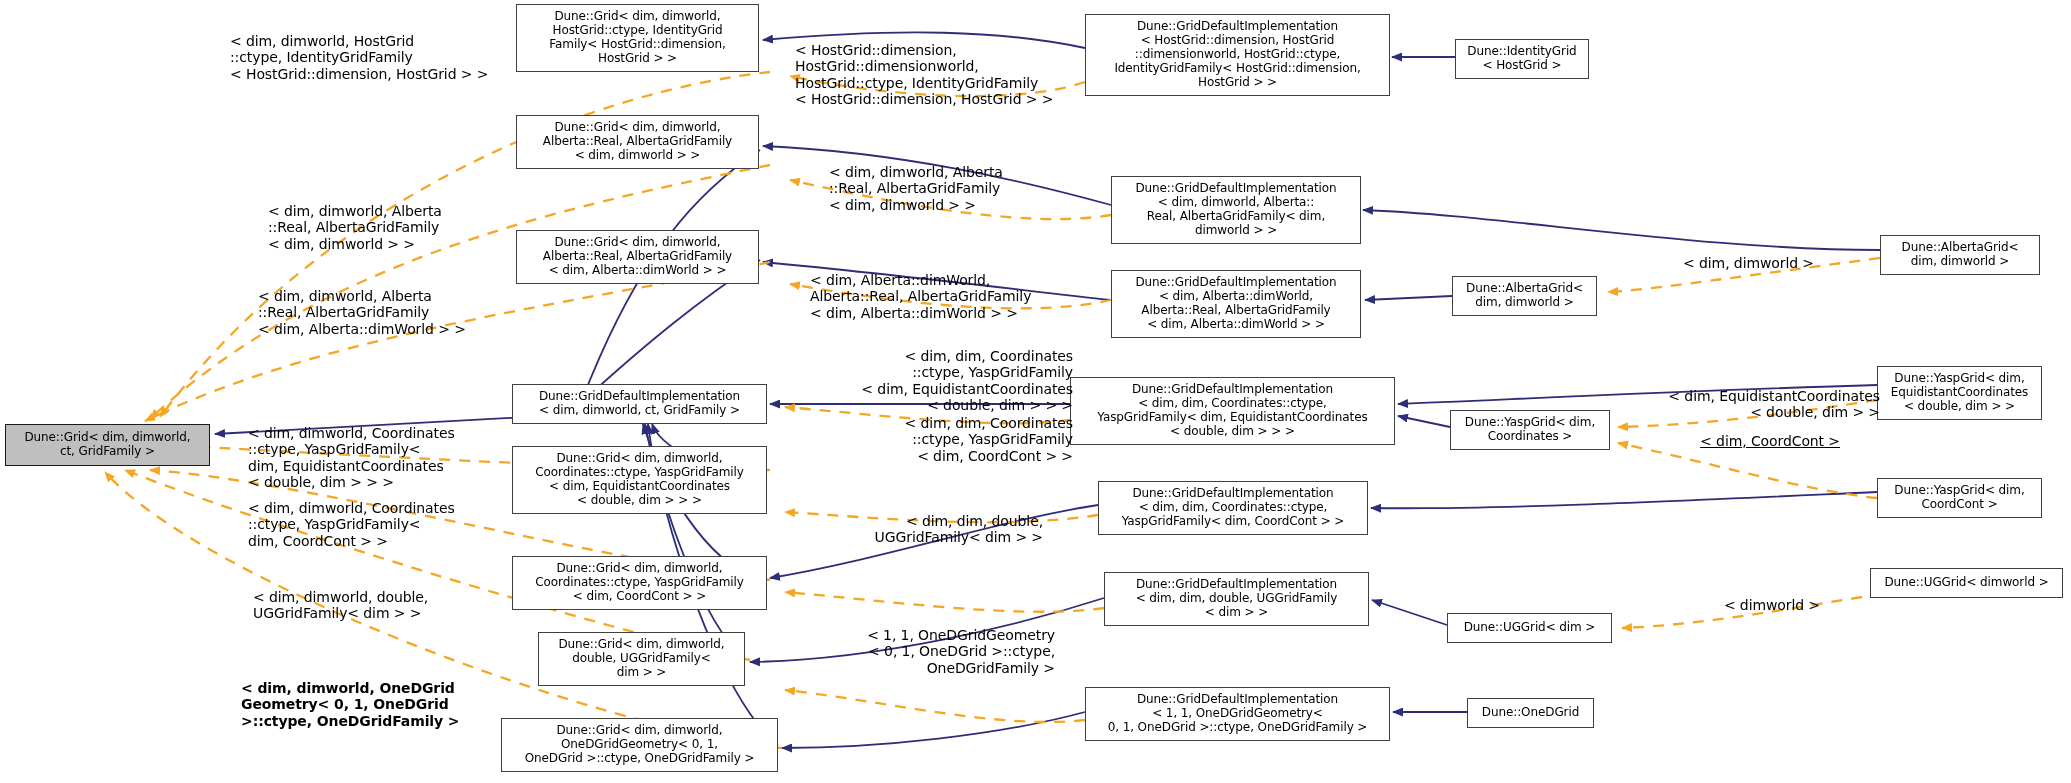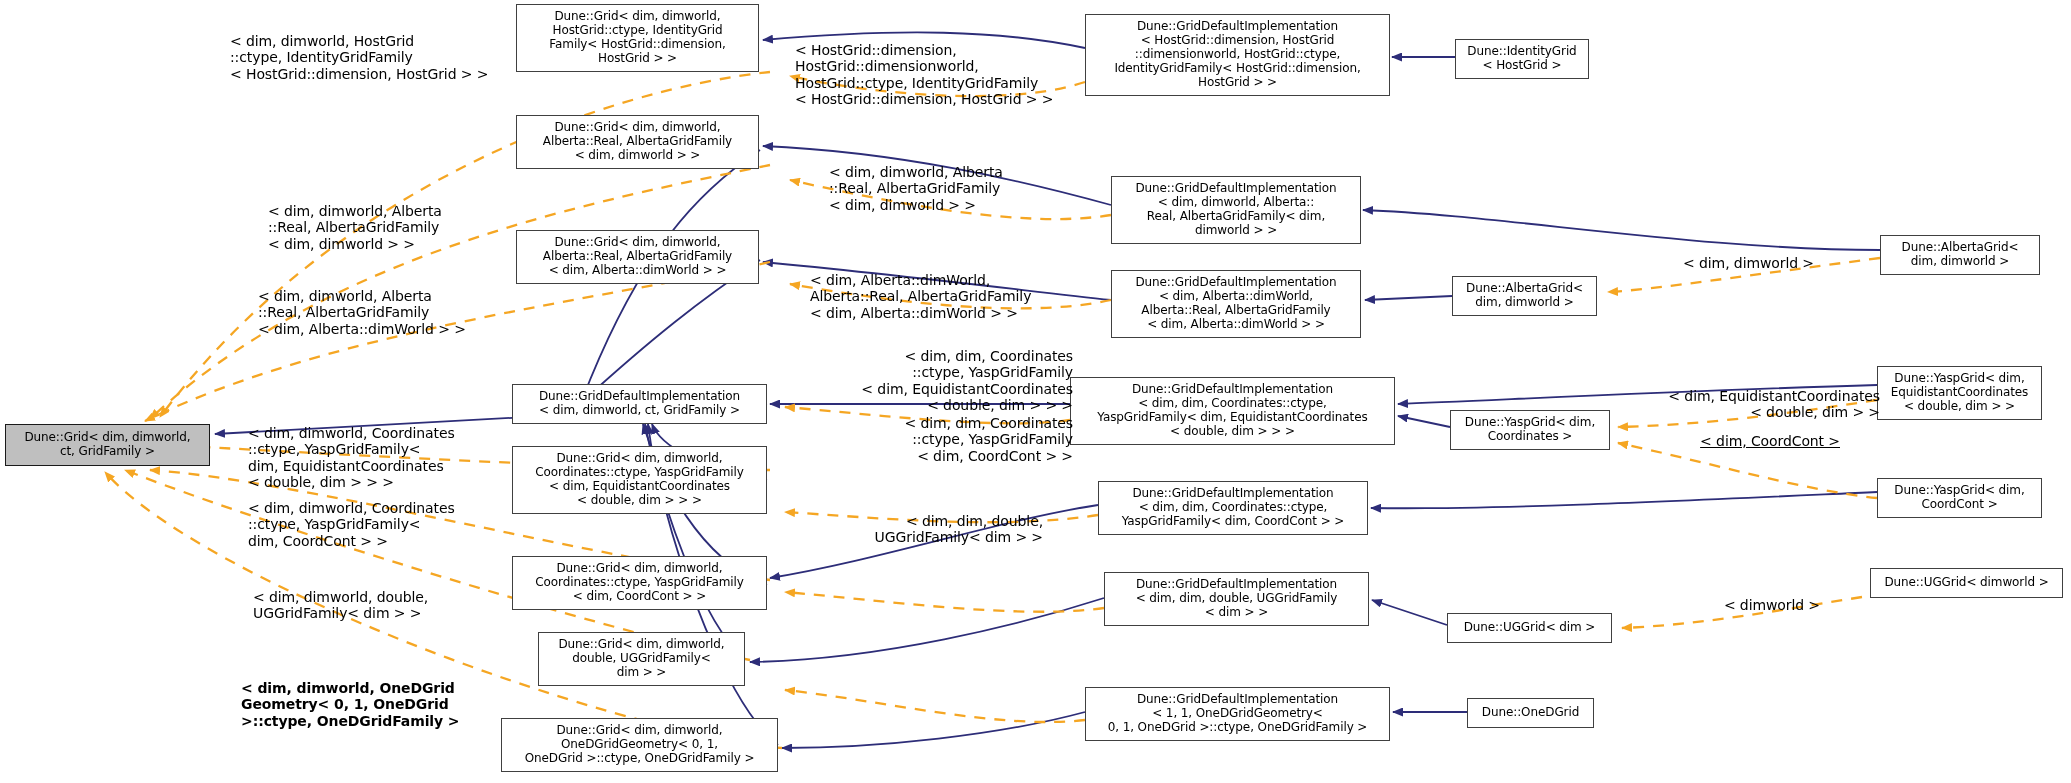--- a/index.html
+++ b/index.html
@@ -202,20 +202,23 @@
 &lt; dim, Alberta::dimWorld &gt; &gt;</div>
   <div class="elabel c" style="left:818px;top:348px;width:255px;">&lt; dim, dim, Coordinates
 ::ctype, YaspGridFamily
 &lt; dim, EquidistantCoordinates
 &lt; double, dim &gt; &gt; &gt;</div>
   <div class="elabel c" style="left:818px;top:415px;width:255px;">&lt; dim, dim, Coordinates
 ::ctype, YaspGridFamily
 &lt; dim, CoordCont &gt; &gt;</div>
   <div class="elabel c" style="left:813px;top:513px;width:230px;">&lt; dim, dim, double,
 UGGridFamily&lt; dim &gt; &gt;</div>
+  <div class="elabel c" style="left:805px;top:627px;width:250px;">&lt; 1, 1, OneDGridGeometry
+&lt; 0, 1, OneDGrid &gt;::ctype,
+OneDGridFamily &gt;</div>
 
   <div class="elabel c" style="left:1669px;top:255px;width:145px;">&lt; dim, dimworld &gt;</div>
   <div class="elabel c" style="left:1630px;top:388px;width:250px;">&lt; dim, EquidistantCoordinates
 &lt; double, dim &gt; &gt;</div>
   <div class="elabel c" style="left:1660px;top:433px;width:180px;text-decoration:underline;">&lt; dim, CoordCont &gt;</div>
   <div class="elabel c" style="left:1690px;top:597px;width:130px;">&lt; dimworld &gt;</div>
 
 </div>
 
 </body></html>

